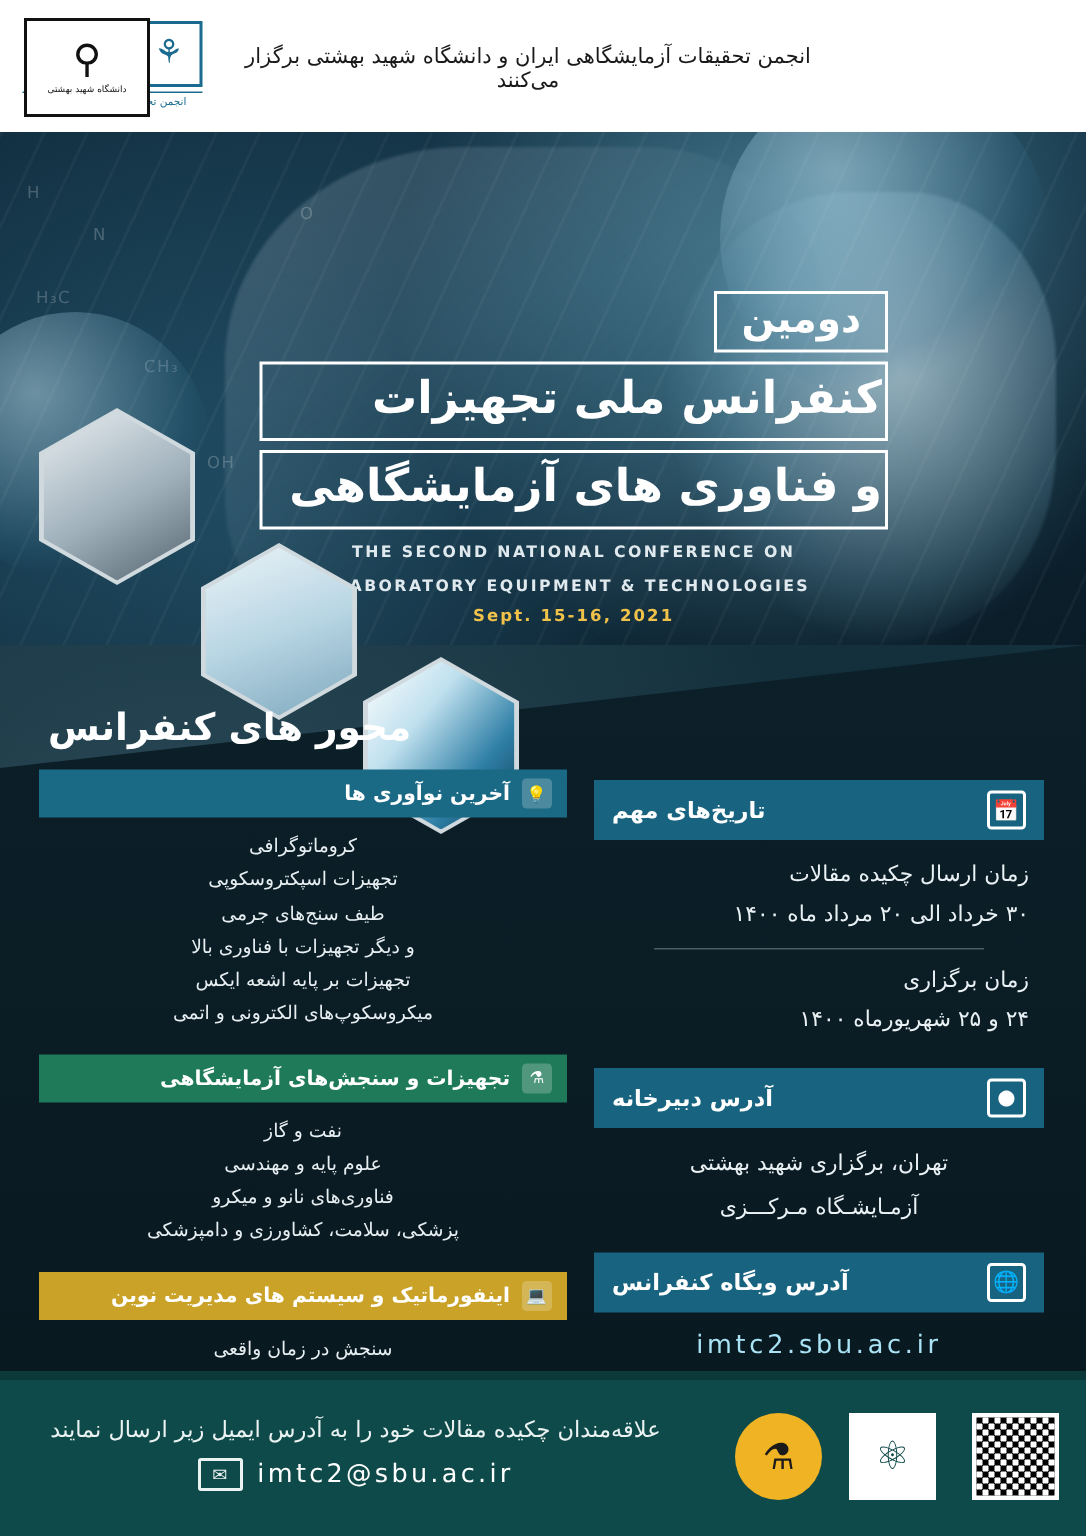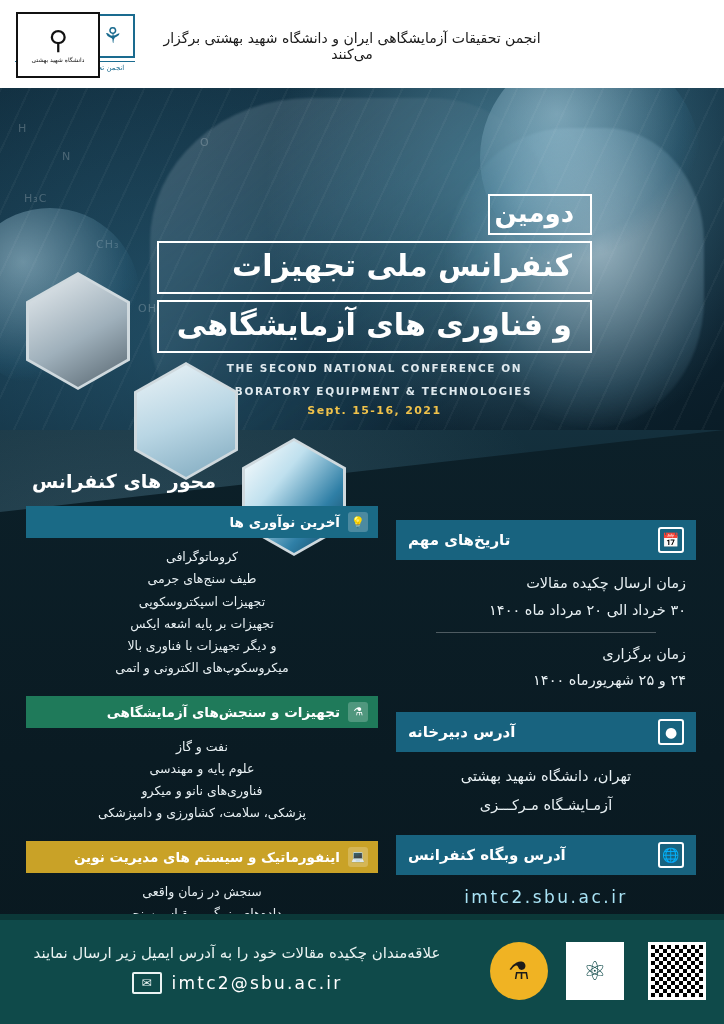--- a/index.html
+++ b/index.html
@@ -95,29 +95,29 @@
 
   
   .title-wrap {
     position: absolute; top: 106px; right: 132px;
     text-align: right; direction: rtl; z-index: 20;
   }
   .t-dovomin {
     display: inline-block;
     border: 2px solid #ffffff;
     color: #ffffff; font-size: 26px; font-weight: bold;
-    padding: 2px 16px 5px 4px;
+    padding: 2px 16px 5px 16px;
     margin-bottom: 6px;
   }
   .t-line {
     display: block;
     border: 2px solid #ffffff;
     color: #ffffff; font-weight: bold;
     font-size: 30px;
-    padding: 5px 18px 9px 18px;
+    padding: 5px 2px 9px 18px;
     margin-bottom: 6px;
     white-space: nowrap;
   }
   .t-en {
     direction: ltr; text-align: center;
     color: #dfe9ee; font-size: 10.5px; letter-spacing: 1.6px;
     font-weight: bold; margin-top: 8px; line-height: 1.45;
   }
   .t-date {
     direction: ltr; text-align: center;
@@ -181,21 +181,21 @@
   .addr-body { font-size: 14.5px; line-height: 1.95; text-align: center; color: #e9f1f4; padding: 10px 6px 2px; }
   .web-url {
     direction: ltr; text-align: center; color: #a9e3f5;
     font-size: 17px; letter-spacing: 2.5px; padding: 12px 0 6px;
   }
   .virtual-note { text-align: center; color: #dfe9ee; font-size: 13px; padding-top: 4px; }
 
   
   .right-col { position: absolute; left: 26px; top: 470px; width: 352px; z-index: 30; direction: rtl; }
   .axes-title {
-    color: #ffffff; font-size: 19px; font-weight: bold;
+    color: #ffffff; font-size: 25px; font-weight: bold;
     text-align: left; padding: 0 6px 14px 6px;
   }
   .ax { margin-bottom: 12px; }
   .ax-head {
     display: flex; align-items: center; gap: 8px;
     color: #ffffff; font-size: 13.5px; font-weight: bold;
     padding: 6px 10px;
   }
   .ax-head .ico {
     width: 20px; height: 20px; background: rgba(255,255,255,.22);
@@ -329,21 +329,21 @@
         <div class="val">۲۴ و ۲۵ شهریورماه ۱۴۰۰</div>
       </div>
     </div>
 
     <div class="panel">
       <div class="panel-head">
         <span class="ico">●</span>
         <span>آدرس دبیرخانه</span>
       </div>
       <div class="addr-body">
-        <div>تهران، دانشگاه شهید بهشتی</div>
+        <div>تهران، برگزاری شهید بهشتی</div>
         <div>آزمـایشـگاه  مـرکـــزی</div>
       </div>
     </div>
 
     <div class="panel">
       <div class="panel-head">
         <span class="ico">🌐</span>
         <span>آدرس وبگاه کنفرانس</span>
       </div>
       <div class="web-url">imtc2.sbu.ac.ir</div>
@@ -355,24 +355,24 @@
   <div class="right-col">
     <div class="axes-title">محور های کنفرانس</div>
 
     <div class="ax ax1">
       <div class="ax-head">
         <span class="ico">💡</span>
         <span>آخرین نوآوری ها</span>
       </div>
       <div class="ax-body">
         <div>کروماتوگرافی</div>
+        <div>تجهیزات اسپکتروسکوپی</div>
         <div>طیف سنج‌های جرمی</div>
-        <div>تجهیزات اسپکتروسکوپی</div>
+        <div>و دیگر تجهیزات با فناوری بالا</div>
         <div>تجهیزات بر پایه اشعه ایکس</div>
-        <div>و دیگر تجهیزات با فناوری بالا</div>
         <div>میکروسکوپ‌های الکترونی و اتمی</div>
       </div>
     </div>
 
     <div class="ax ax2">
       <div class="ax-head">
         <span class="ico">⚗</span>
         <span>تجهیزات و سنجش‌های آزمایشگاهی</span>
       </div>
       <div class="ax-body">

